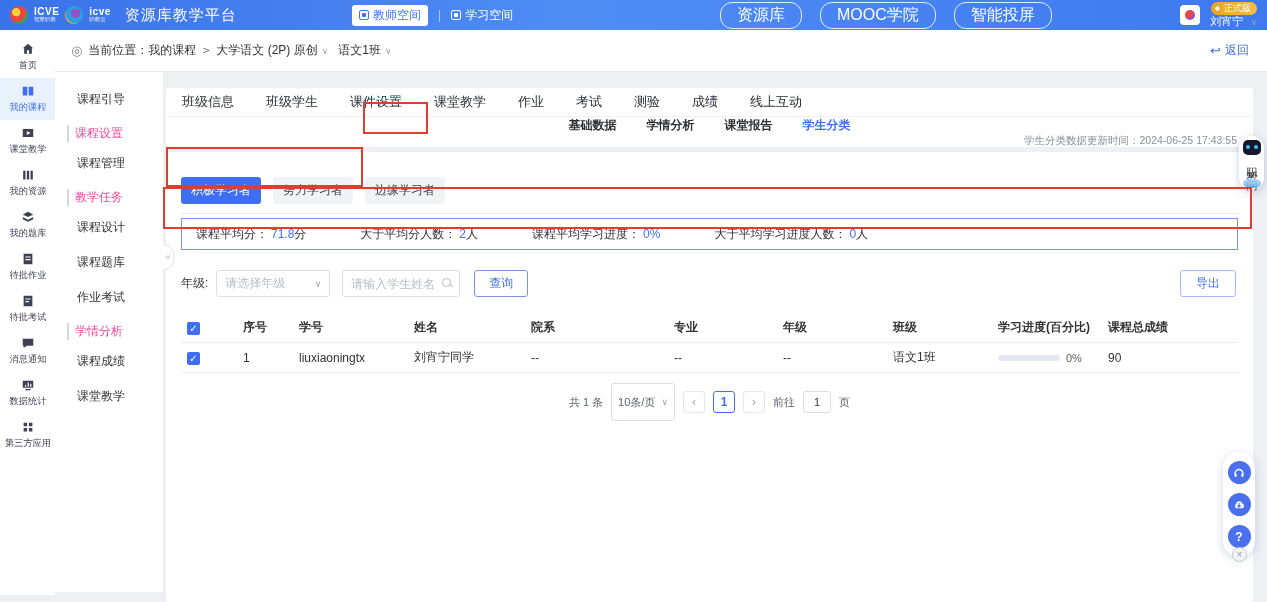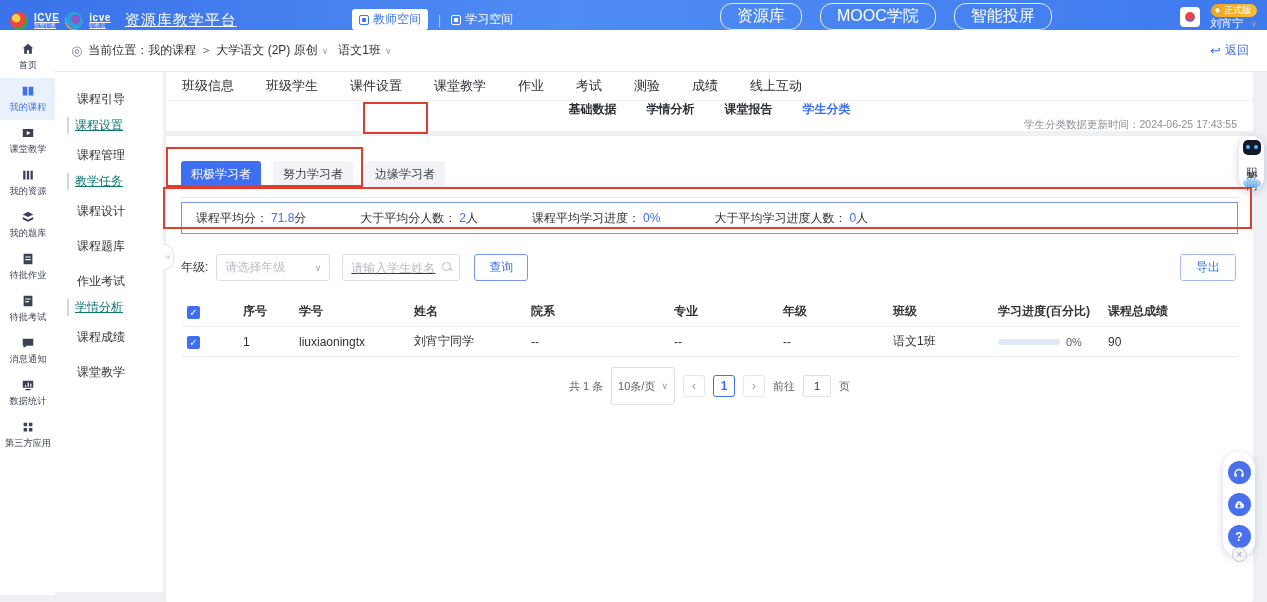--- a/index.html
+++ b/index.html
@@ -2,21 +2,21 @@
 <html><head>
 <meta charset="utf-8">
 <style>
   * { margin:0; padding:0; box-sizing:border-box; }
   html,body { background:#dfe3e8; }
   body { font-family:"Liberation Sans","DejaVu Sans",sans-serif; }
   .page { position:relative; width:1267px; height:602px; background:#eef0f4; overflow:hidden; }
 
   
   .topbar { position:relative; height:30px; background:linear-gradient(90deg,#3a72e9 0%,#4f8cf4 45%,#3e7aee 100%);
-    display:flex; align-items:flex-end; color:#fff; padding:0 10px;text-decoration:underline; }
+    display:flex; align-items:center; color:#fff; padding:0 10px; }
   .logo-wrap { display:flex; align-items:center; gap:6px; }
   .logo-blob { width:18px; height:18px; border-radius:50%;
     background:radial-gradient(circle at 35% 35%, #f3d23c 0 25%, #e8483f 26% 60%, #2fa84f 61% 100%); }
   .logo-blob2 { background:radial-gradient(circle at 60% 40%, #8e54c9 0 30%, #2e9de0 31% 65%, #e8a23f 66% 100%); }
   .logo-txt { display:flex; flex-direction:column; line-height:1; }
   .logo-txt b { font-size:10px; letter-spacing:.5px; }
   .logo-txt span { font-size:5.5px; opacity:.9; }
   .platform-title { font-size:15px; margin-left:8px; letter-spacing:1px; }
   .space-nav { position:absolute; left:352px; display:flex; align-items:center; gap:10px; font-size:12px; }
   .space-btn { background:#fff; color:#3e74ec; border-radius:3px; padding:2px 7px; display:flex; align-items:center; gap:4px; cursor:pointer; }
@@ -50,26 +50,26 @@
   .crumb-ico { color:#7e8594; margin-right:6px; font-size:13px; }
   .crumb-sep { margin:0 4px; color:#555; }
   .caret { color:#9aa0ab; font-size:9px; margin-left:4px; }
   .back-link { margin-left:auto; color:#3e6ff2; display:flex; align-items:center; gap:4px; cursor:pointer; }
   .back-ico { font-size:13px; }
 
   .lower { flex:1; display:flex; }
   .submenu { width:108px; background:#fff; height:520px; padding-top:10px; font-size:12px; position:relative; }
   .sm-link { padding:9px 0 9px 22px; color:#333; cursor:pointer; white-space:nowrap; }
   .sm-link.active { background:#3e6bf2; color:#fff; }
-  .sm-section { margin:0 0 4px 12px; padding-left:6px; border-left:2px solid #d4d7de; color:#0f766e; white-space:nowrap;text-decoration:underline; }
+  .sm-section { margin:8px 0 4px 12px; padding-left:6px; border-left:2px solid #d4d7de; color:#ec4899; white-space:nowrap; }
   .collapse-tab { position:absolute; right:-11px; top:172px; width:11px; height:26px; background:#fff; border:1px solid #e3e6ec;
     border-left:none; border-radius:0 10px 10px 0; display:flex; align-items:center; justify-content:center;
     color:#b3b8c2; font-size:9px; cursor:pointer; z-index:5; }
 
-  .main { flex:1; display:flex; flex-direction:column; margin:0 14px 0 3px; }
+  .main { flex:1; display:flex; flex-direction:column; margin:16px 14px 0 3px; }
   .tabs-panel { background:#fff; border-radius:2px; }
   .main-tabs { display:flex; gap:32px; padding:0 16px; height:29px; align-items:center; border-bottom:1px solid #f0f1f4;
     font-size:13px; color:#2b2f36; }
   .main-tab { cursor:pointer; white-space:nowrap; }
   .sub-row { display:flex; align-items:center; height:30px; padding:0 16px;flex-direction:column; }
   .sub-tabs { display:flex; gap:30px; font-size:12px; font-weight:bold; color:#2b2f36; }
   .sub-tab { cursor:pointer; }
   .sub-tab.active { color:#3e6ff2; }
   .updated { margin-left:auto; font-size:10.5px; color:#8a8f99; font-weight:normal; }
 
@@ -79,21 +79,21 @@
   .filter-btn.active { background:#3e6ff2; color:#fff; }
   .stats-bar { margin-top:4px; border:1px solid #7b93f0; background:#fff; height:32px; display:flex; align-items:center;
     gap:54px; padding:0 14px; font-size:12px; color:#333; }
   .stat-val { color:#3e6ff2; margin-left:3px; }
   .search-row { display:flex; align-items:center; margin-top:20px; font-size:12px; color:#333; position:relative; }
   .sel-box { margin-left:8px; width:114px; height:27px; border:1px solid #dcdfe6; border-radius:3px; display:flex;
     align-items:center; padding:0 8px; color:#b8bcc6; cursor:pointer; }
   .sel-box .caret { margin-left:auto; }
   .name-box { margin-left:12px; width:118px; height:27px; border:1px solid #dcdfe6; border-radius:3px; display:flex;
     align-items:center; padding:0 6px 0 8px; }
-  .name-box input { border:none; outline:none; width:86px; font-size:12px; color:#333; font-family:inherit;text-decoration:underline; }
+  .name-box input { border:none; outline:none; width:86px; font-size:12px; color:#333; font-family:inherit; }
   .name-box input::placeholder { color:#b8bcc6; }
   .search-glyph { margin-left:auto; width:11px; height:11px; position:relative; }
   .search-glyph:before { content:""; position:absolute; left:0; top:0; width:7px; height:7px; border:1.3px solid #b8bcc6; border-radius:50%; }
   .search-glyph:after { content:""; position:absolute; left:7px; top:7px; width:4px; height:1.3px; background:#b8bcc6; transform:rotate(45deg); }
   .query-btn { margin-left:14px; height:27px; padding:0 14px; border:1px solid #7b93f0; border-radius:3px; background:#fff;
     color:#3e6ff2; font-size:12px; cursor:pointer; font-family:inherit; }
   .export-btn { position:absolute; right:2px; top:0; height:27px; padding:0 15px; border:1px solid #a8baf5; border-radius:3px;
     background:#fff; color:#3e6ff2; font-size:12px; cursor:pointer; font-family:inherit; }
 
   .tbl { margin-top:16px; font-size:12px; color:#333; }

